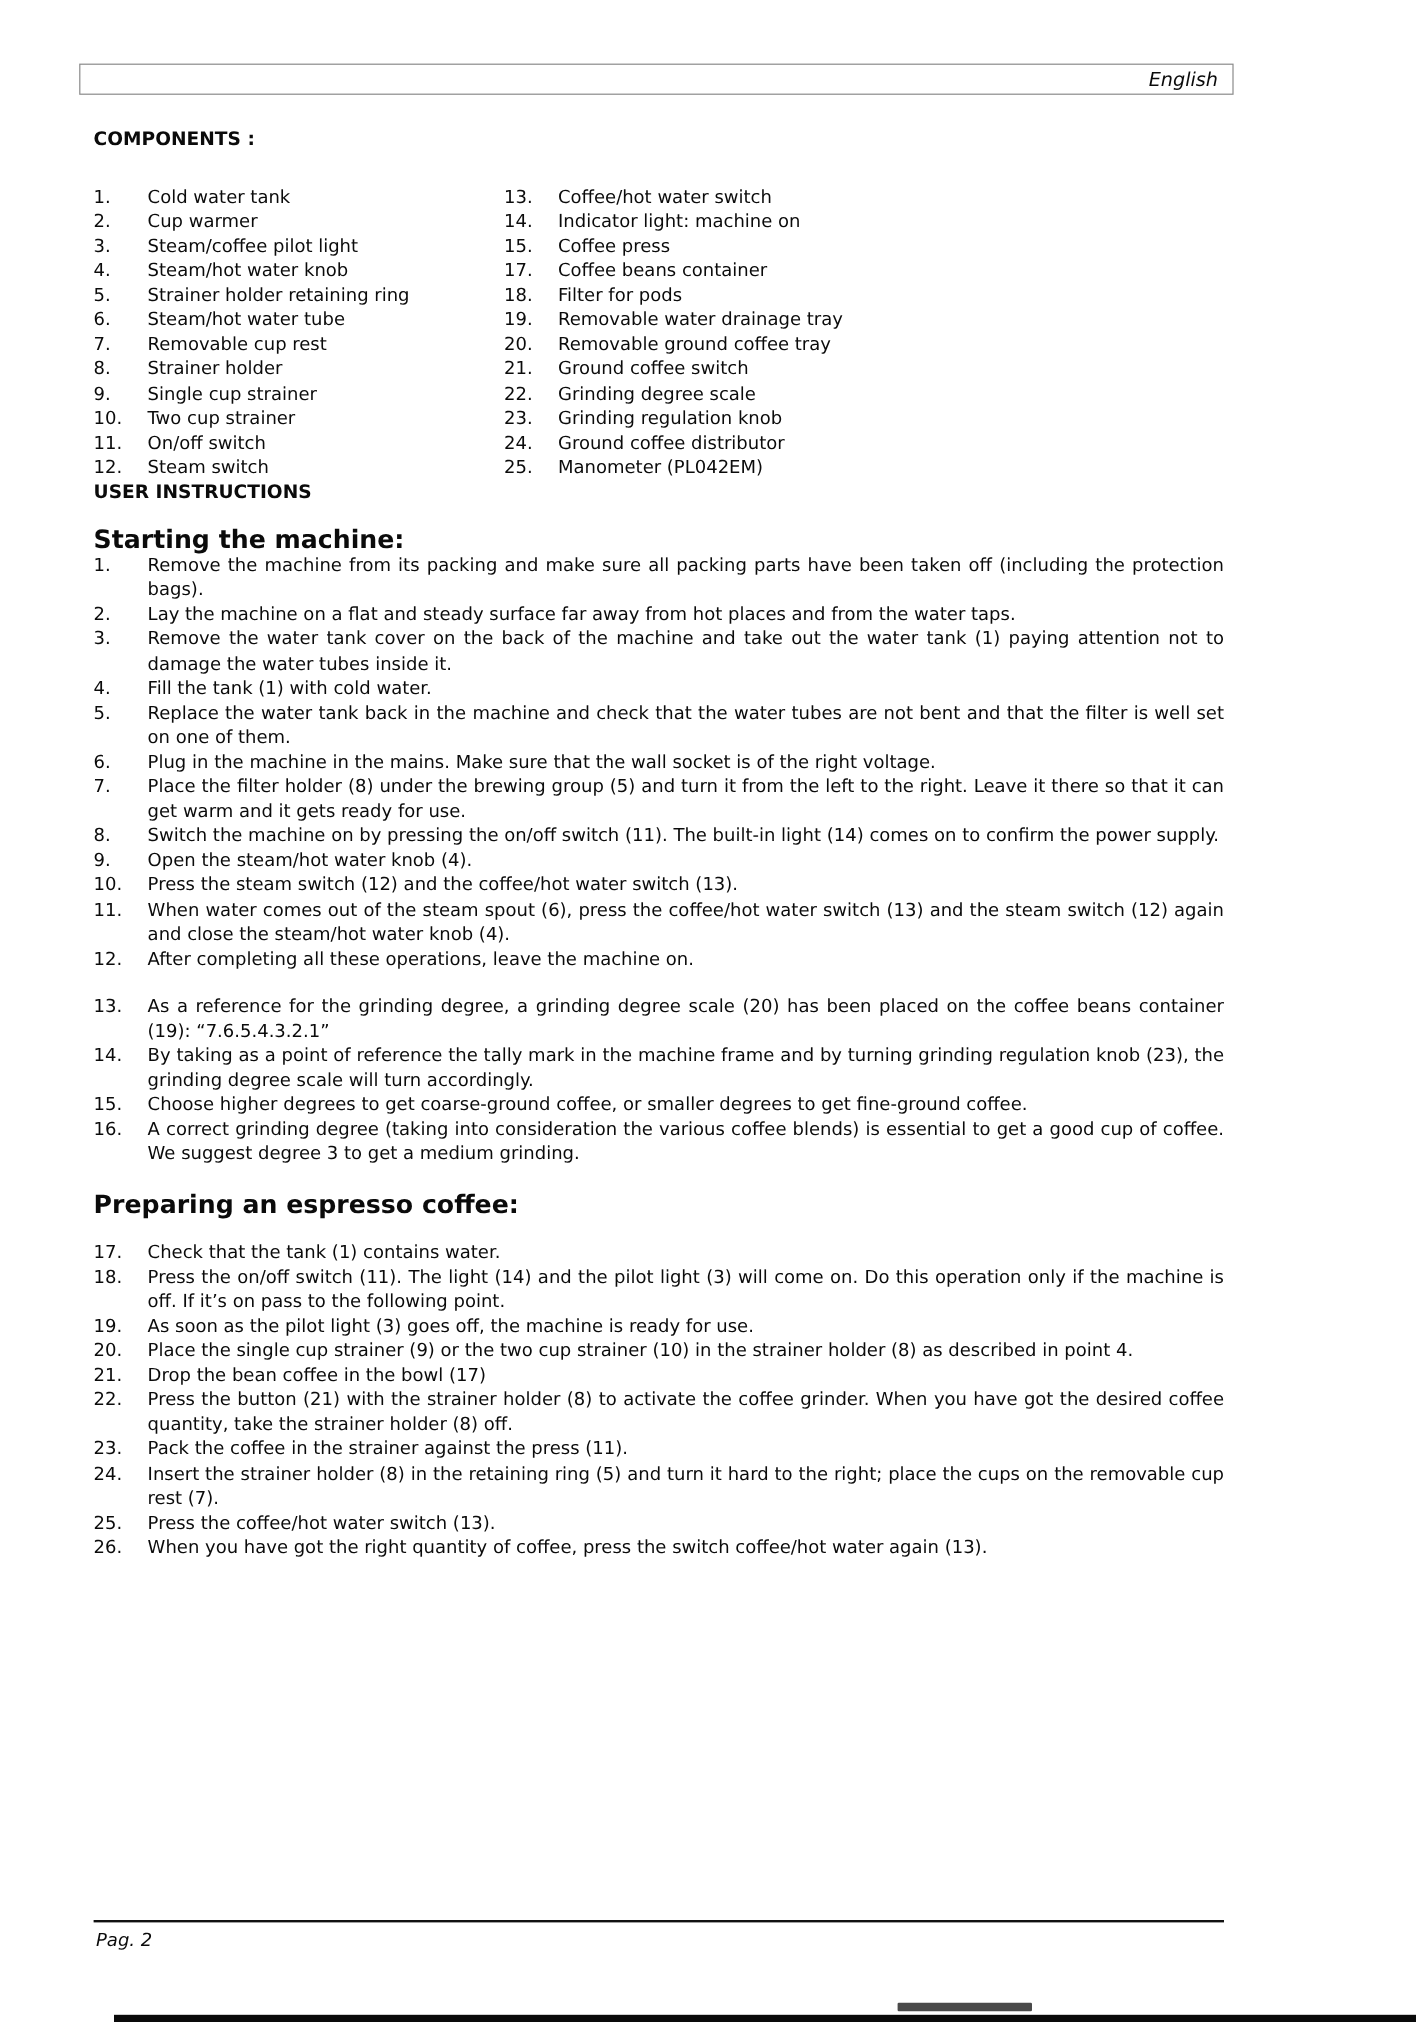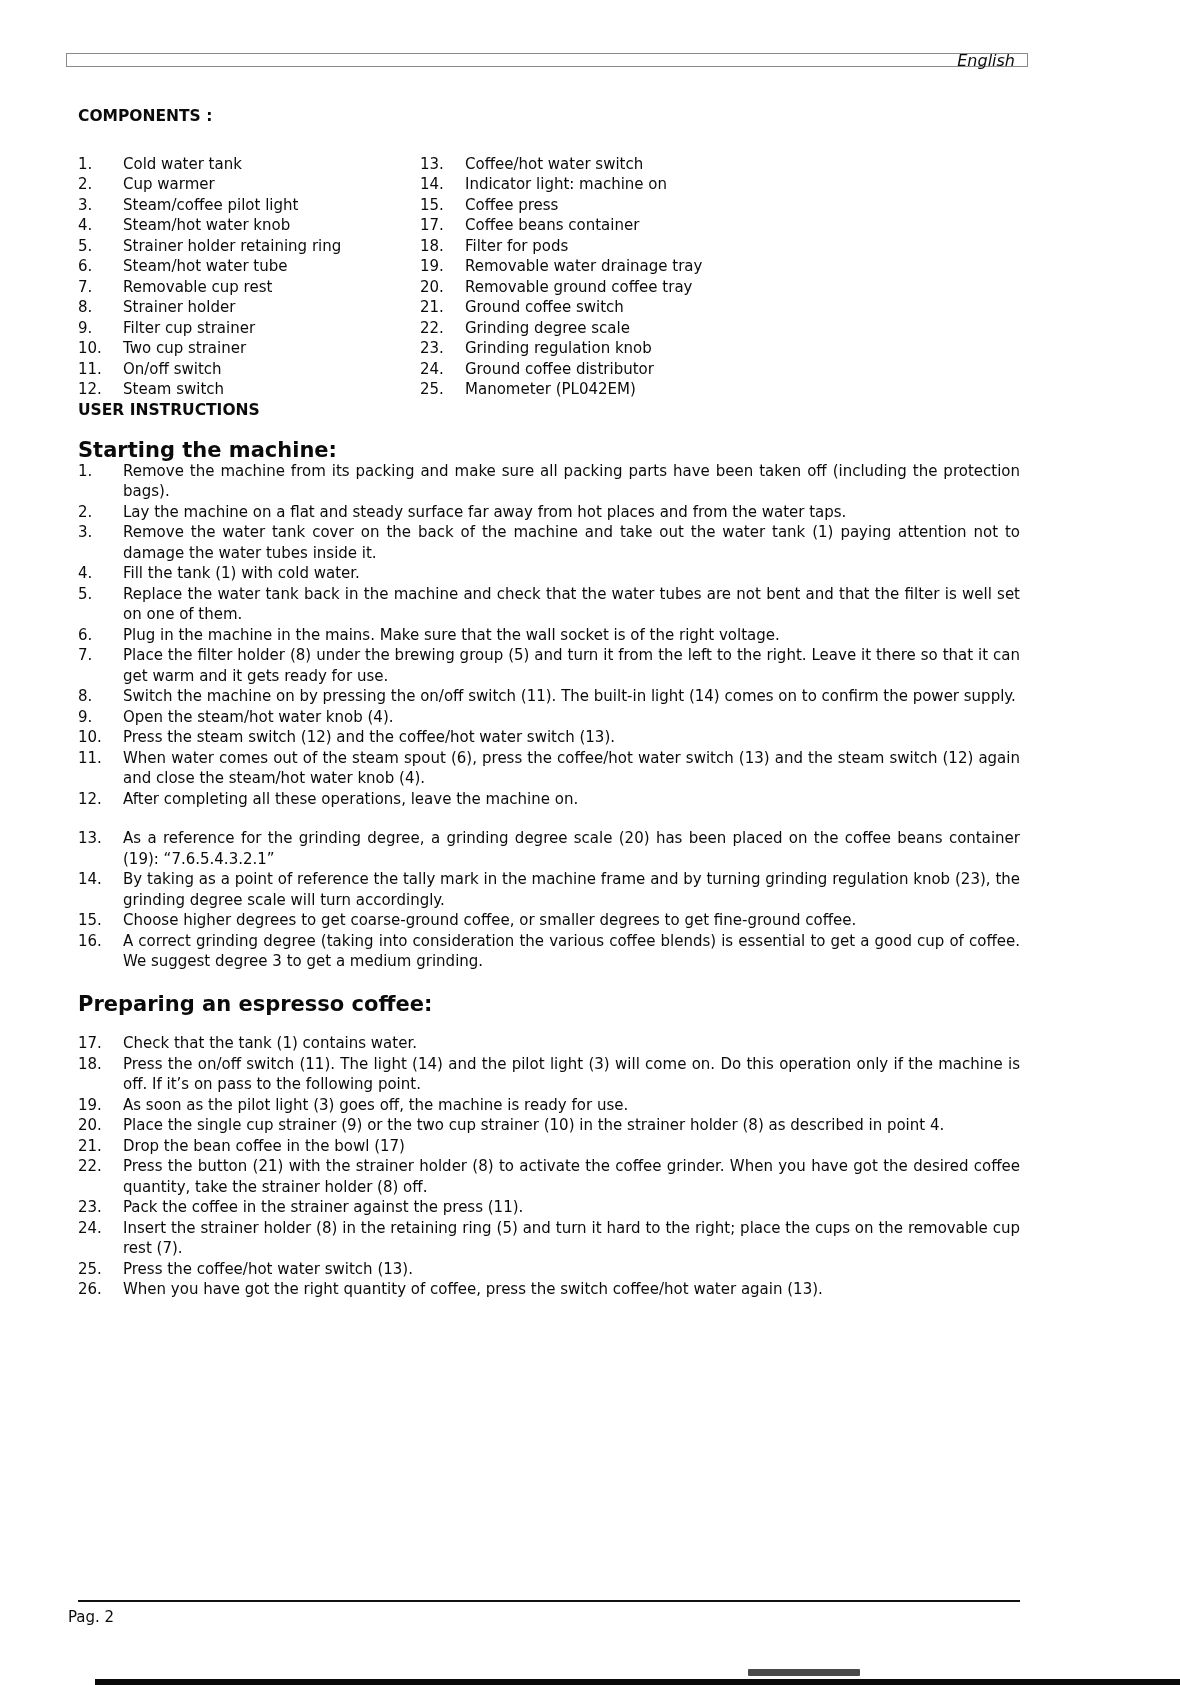--- a/index.html
+++ b/index.html
@@ -7,21 +7,21 @@
   body {
     width: 1180px; height: 1685px;
     position: relative; overflow: hidden;
     font-family: "DejaVu Sans", "Liberation Sans", sans-serif;
     font-size: 15px; color: #0b0b0b;
   }
   .page { position: absolute; inset: 0; background: #ffffff; }
 
   
   .lang-box {
-    position: absolute; left: 66px; top: 53px; width: 962px; height: 14px;
+    position: absolute; left: 66px; top: 53px; width: 962px; height: 26px;
     border: 1px solid #8a8a8a;
     display: flex; align-items: center; justify-content: flex-end;
     padding-right: 12px;
   }
   .lang-box span { font-style: italic; font-size: 16px; }
 
   
   .content { position: absolute; left: 78px; top: 106px; width: 942px; line-height: 20.5px; }
 
   .heading { font-weight: 700; font-size: 15.5px; }
@@ -42,22 +42,22 @@
   .sec-grinding .items, .sec-preparing .items { margin-top: 19px; }
 
   .instr .txt { text-align: justify; }
 
   
   .footer-rule {
     position: absolute; left: 78px; top: 1600px; width: 942px; height: 2px;
     background: #111111;
   }
   .page-number {
-    position: absolute; left: 68px; top: 1608px;
-    font-size: 15px;
+    position: absolute; left: 80px; top: 1608px;
+    font-style: italic; font-size: 15px;
   }
 
   
   .bottom-edge-bar {
     position: absolute; left: 95px; right: 0; bottom: 0; height: 6px;
     background: #0a0a0a;
   }
   .print-artifact {
     position: absolute; left: 748px; top: 1669px; width: 112px; height: 7px;
     background: #2a2a2a; opacity: 0.85; border-radius: 1px;
@@ -114,21 +114,21 @@
             <span class="txt">Removable cup rest</span>
           </div>
 
           <div class="item-row">
             <span class="num">8.</span>
             <span class="txt">Strainer holder</span>
           </div>
 
           <div class="item-row">
             <span class="num">9.</span>
-            <span class="txt">Filter cup strainer</span>
+            <span class="txt">Single cup strainer</span>
           </div>
 
           <div class="item-row">
             <span class="num">10.</span>
             <span class="txt">Two cup strainer</span>
           </div>
 
           <div class="item-row">
             <span class="num">11.</span>
             <span class="txt">On/off switch</span>

